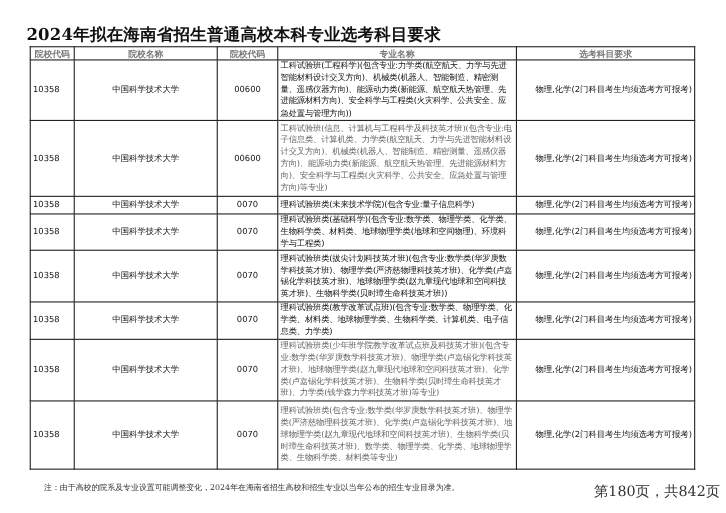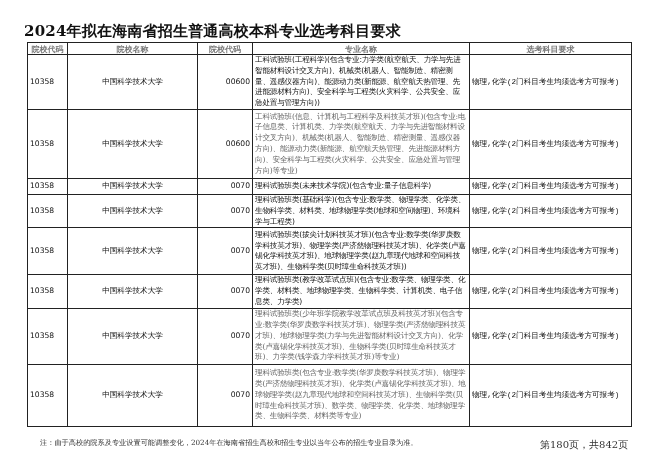--- a/index.html
+++ b/index.html
@@ -4,26 +4,26 @@
 <style>
   html, body { margin:0; padding:0; background:#ffffff; }
   body { width:660px; height:466px; position:relative; overflow:hidden; font-family:"DejaVu Sans", sans-serif; color:#111; }
   .title { position:absolute; left:0; top:22px; width:660px; text-align:left; font-family:"DejaVu Serif", serif; font-weight:bold; font-size:15px; letter-spacing:0.2px;padding-left:24px; }
   table { position:absolute; left:27px; top:42px; border-collapse:collapse; table-layout:fixed; width:604px; }
   th, td { border:1px solid #222; padding:0 2px; vertical-align:middle; overflow:hidden; }
   th { height:11px; font-weight:bold; font-size:8px; color:#777; font-family:"DejaVu Serif", serif; text-align:center; line-height:10px; }
   td { font-size:7.6px; line-height:10.8px;margin-left:17px; }
   td.code { text-align:left; }
   td.name { text-align:center; }
-  td.mcode { text-align:right; }
+  td.mcode { text-align:center; }
   td.major { font-size:7.6px; line-height:10.8px; letter-spacing:-0.2px; }
   td.major.serif { font-family:"DejaVu Serif", serif; color:#666; }
-  td.req { text-align:left; font-size:7.6px; white-space:nowrap;font-family:Liberation Mono, monospace; }
+  td.req { text-align:right; font-size:7.6px; white-space:nowrap; }
   .footer-note { position:absolute; left:40px; top:438px; font-size:7.2px; color:#333; font-family:"DejaVu Serif", serif;text-align:right; }
-  .footer-page { position:absolute; left:540px; top:438px; font-size:10px; color:#333; font-family:"DejaVu Serif", serif; }
+  .footer-page { position:absolute; left:540px; top:438px; font-size:13px; color:#333; font-family:"DejaVu Serif", serif; }
 </style>
 </head>
 <body>
 
 <div class="title">2024年拟在海南省招生普通高校本科专业选考科目要求</div>
 
 <table>
   <colgroup>
     <col style="width:40px">
     <col style="width:130px">
@@ -80,21 +80,21 @@
       <td class="code">10358</td>
       <td class="name">中国科学技术大学</td>
       <td class="mcode">0070</td>
       <td class="major">理科试验班类(教学改革试点班)(包含专业:数学类、物理学类、化学类、材料类、地球物理学类、生物科学类、计算机类、电子信息类、力学类)</td>
       <td class="req">物理,化学(2门科目考生均须选考方可报考)</td>
     </tr>
     <tr style="height:56px">
       <td class="code">10358</td>
       <td class="name">中国科学技术大学</td>
       <td class="mcode">0070</td>
-      <td class="major serif">理科试验班类(少年班学院教学改革试点班及科技英才班)(包含专业:数学类(华罗庚数学科技英才班)、物理学类(严济慈物理科技英才班)、地球物理学类(力学与先进智能材料设计交叉方向)、化学类(卢嘉锡化学科技英才班)、生物科学类(贝时璋生命科技英才班)、力学类(钱学森力学科技英才班)等专业)</td>
+      <td class="major serif">理科试验班类(少年班学院教学改革试点班及科技英才班)(包含专业:数学类(华罗庚数学科技英才班)、物理学类(卢嘉锡化学科技英才班)、地球物理学类(赵九章现代地球和空间科技英才班)、化学类(卢嘉锡化学科技英才班)、生物科学类(贝时璋生命科技英才班)、力学类(钱学森力学科技英才班)等专业)</td>
       <td class="req">物理,化学(2门科目考生均须选考方可报考)</td>
     </tr>
     <tr style="height:62px">
       <td class="code">10358</td>
       <td class="name">中国科学技术大学</td>
       <td class="mcode">0070</td>
       <td class="major serif">理科试验班类(包含专业:数学类(华罗庚数学科技英才班)、物理学类(严济慈物理科技英才班)、化学类(卢嘉锡化学科技英才班)、地球物理学类(赵九章现代地球和空间科技英才班)、生物科学类(贝时璋生命科技英才班)、数学类、物理学类、化学类、地球物理学类、生物科学类、材料类等专业)</td>
       <td class="req">物理,化学(2门科目考生均须选考方可报考)</td>
     </tr>
   </tbody>

